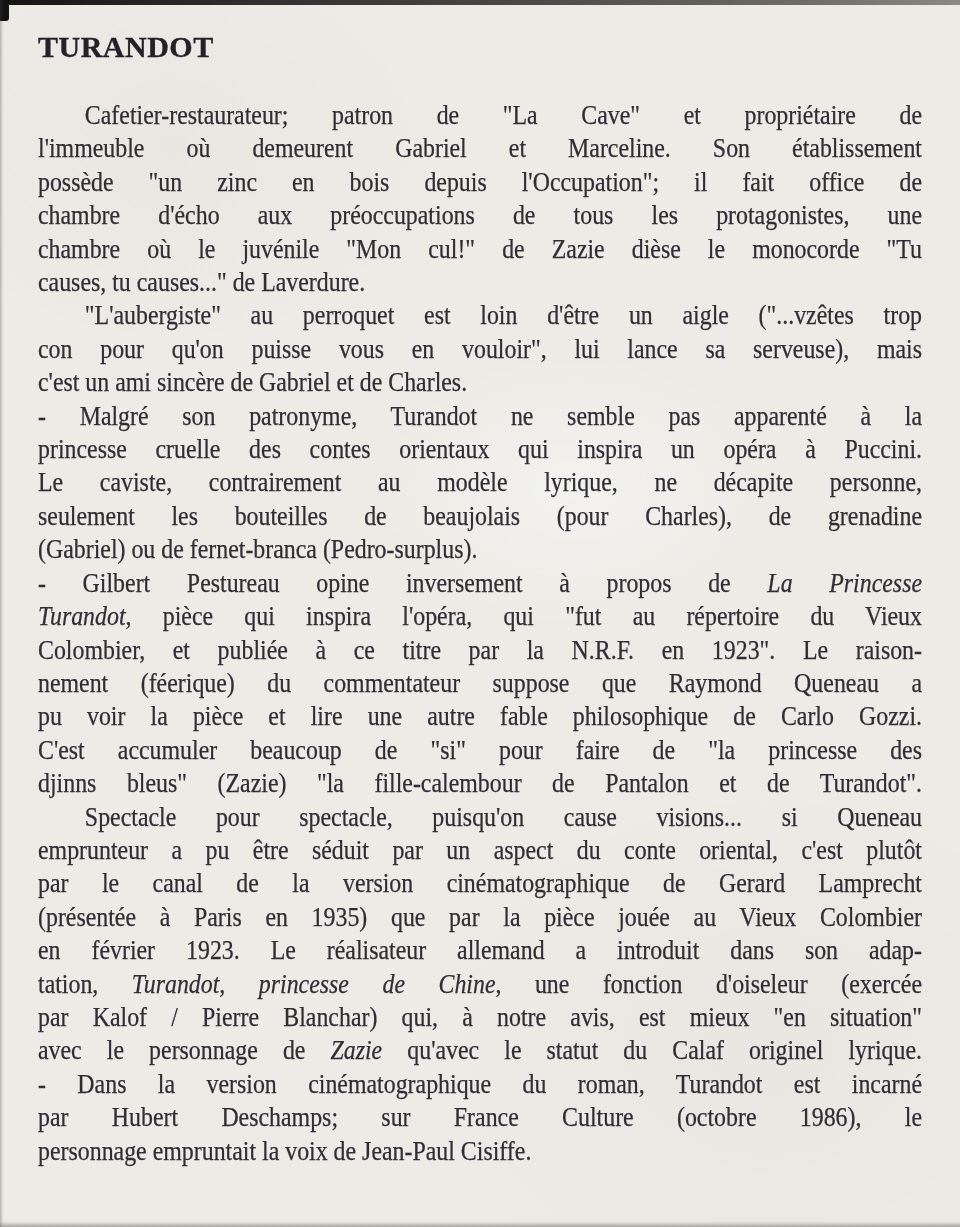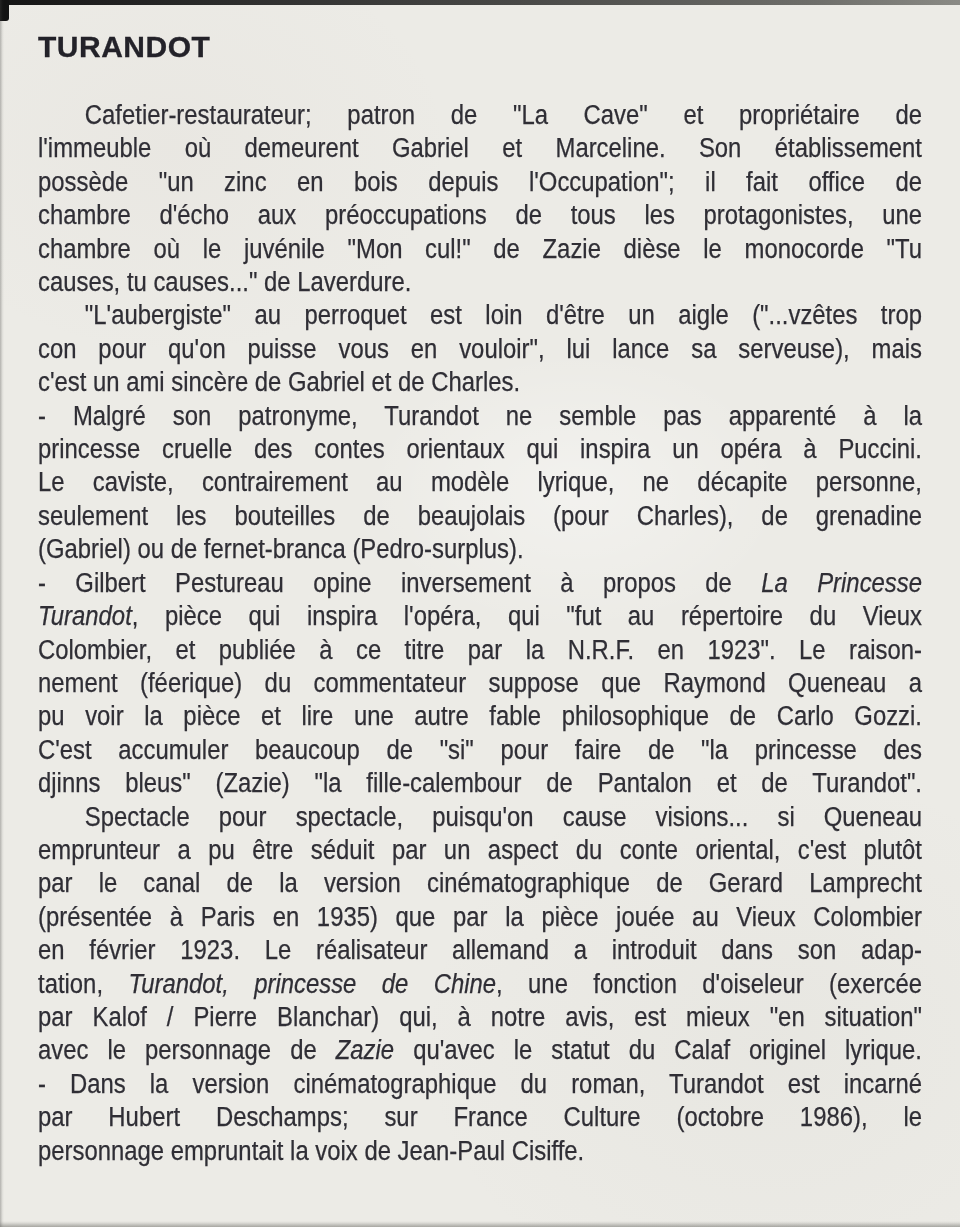--- a/index.html
+++ b/index.html
@@ -8,21 +8,21 @@
     position: relative;
     width: 960px;
     height: 1227px;
     margin: 0 auto;
     background-color: var(--paper, #ECEBE6);
     background-image:
       radial-gradient(ellipse 400px 300px at 18% 12%, rgba(180,160,150,0.05), transparent 70%),
       radial-gradient(ellipse 500px 400px at 80% 85%, rgba(160,160,150,0.06), transparent 70%),
       radial-gradient(ellipse 300px 200px at 60% 40%, rgba(255,255,255,0.35), transparent 70%);
     overflow: hidden;
-    font-family: Liberation Sans, sans-serif;
+    font-family: Liberation Serif, serif;
     color: var(--ink, #2F2E35);
   }
 
   
   .edge-top {
     position: absolute; top: 0; left: 0; width: 100%; height: 5px;
     background: linear-gradient(to right, #151515, #2e2e2e 25%, #4a4a48 55%, #6e6e6a 85%, #8a8a85);
   }
   .edge-corner {
     position: absolute; top: 0; left: 0; width: 9px; height: 21px;

